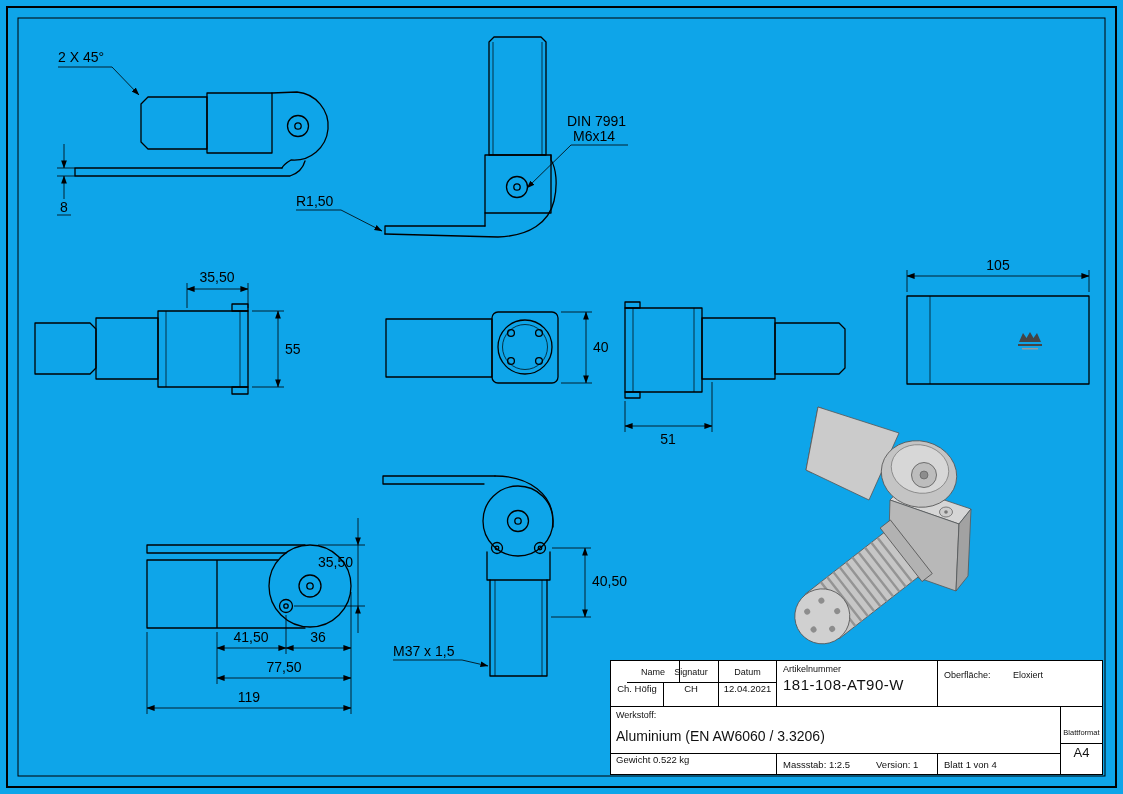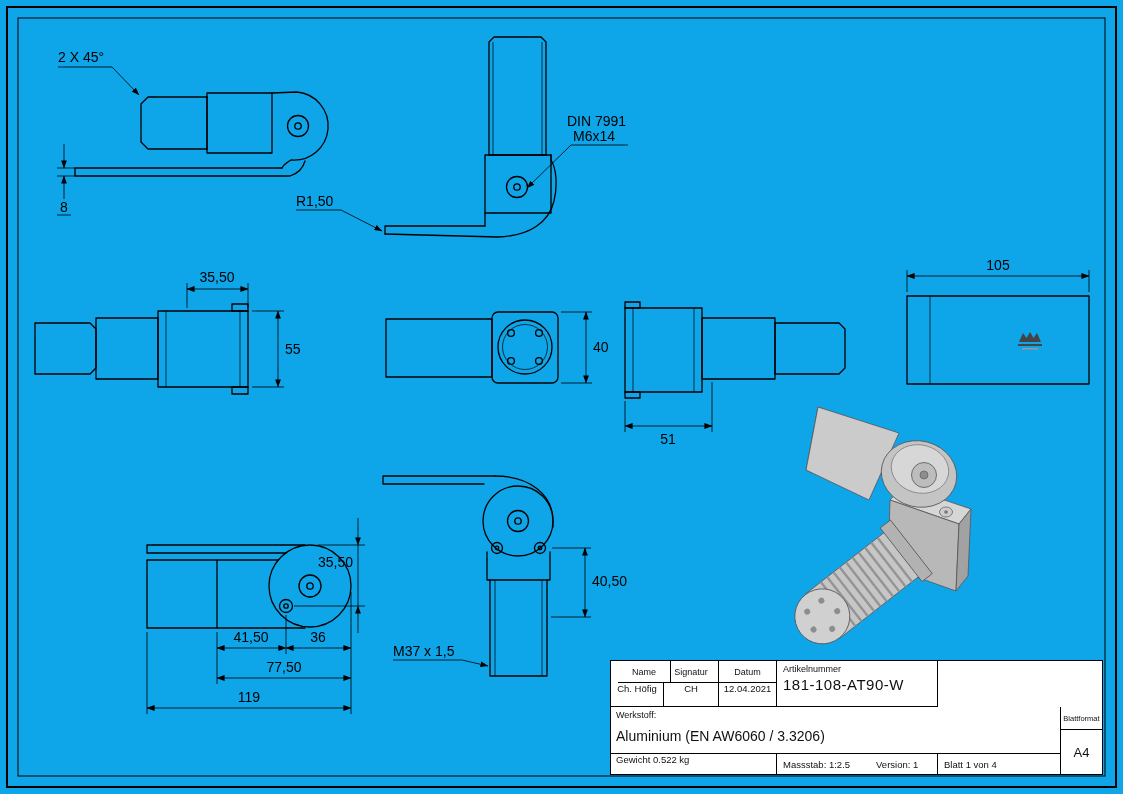--- a/index.html
+++ b/index.html
@@ -191,52 +191,56 @@
       <circle cx="821" cy="576" r="3" fill="#8d8d8d"></circle>
       <circle cx="806" cy="587" r="3" fill="#8d8d8d"></circle>
       <circle cx="791" cy="576" r="3" fill="#8d8d8d"></circle>
       <circle cx="797" cy="558" r="3" fill="#8d8d8d"></circle>
       <circle cx="815" cy="558" r="3" fill="#8d8d8d"></circle>
     </g>
   </g>
 </svg>
 
 <div class="tb">
-  <div class="cell hc" style="left:7px;top:0;width:53px;height:22px">
+  <div class="cell hc" style="left:16px;top:0;width:53px;height:22px">
         <span>Name</span>
       </div>
   <div class="cell hc" style="left:53px;top:0;width:55px;height:22px">
         <span>Signatur</span>
       </div>
   <div class="cell hc" style="left:108px;top:0;width:58px;height:22px">
         <span>Datum</span>
       </div>
 
   <div class="cell" style="left:166px;top:0;width:161px;height:46px;border-right:1px solid #000;border-bottom:1px solid #000;padding:3px 6px">
     <div class="lbl">Artikelnummer</div>
     <div class="big" style="margin-top:2px">181-108-AT90-W</div>
   </div>
 
+  <div class="cell" style="left:327px;top:0;width:164px;height:46px;border-bottom:1px solid #000;padding:3px 6px">
+    <span class="lbl">Oberfläche:</span>
+    <span class="lbl" style="margin-left:18px">Eloxiert</span>
+  </div>
 
   <div class="cell vc" style="left:0;top:22px;width:53px;height:24px">
         <span>Ch. Höfig</span>
       </div>
   <div class="cell vc" style="left:53px;top:22px;width:55px;height:24px">
         <span>CH</span>
       </div>
   <div class="cell vc" style="left:108px;top:22px;width:58px;height:24px">
         <span>12.04.2021</span>
       </div>
 
   <div class="cell" style="left:0;top:46px;width:450px;height:46px;border-right:1px solid #000;padding:3px 5px">
     <div class="lbl">Werkstoff:</div>
     <div style="font-size:14px;margin-top:8px">Aluminium (EN AW6060 / 3.3206)</div>
   </div>
 
-  <div class="cell" style="left:450px;top:46px;width:41px;height:23px;border-bottom:1px solid #000;display:flex;align-items:center;justify-content:center;font-size:7.5px">
+  <div class="cell" style="left:450px;top:60px;width:41px;height:23px;border-bottom:1px solid #000;display:flex;align-items:center;justify-content:center;font-size:7.5px">
         <span>Blattformat</span>
       </div>
   <div class="cell" style="left:450px;top:69px;width:41px;height:44px;display:flex;align-items:center;justify-content:center;font-size:13px">
         <span>A4</span>
       </div>
 
   <div class="cell" style="left:0;top:92px;width:166px;height:21px;border-top:1px solid #000;border-right:1px solid #000;display:flex;align-items:flex-start;padding-left:5px;font-size:9.5px">
         <span>Gewicht 0.522 kg</span>
       </div>
   <div class="cell" style="left:166px;top:92px;width:161px;height:21px;border-top:1px solid #000;border-right:1px solid #000;display:flex;align-items:center;padding-left:6px;font-size:9.5px">

